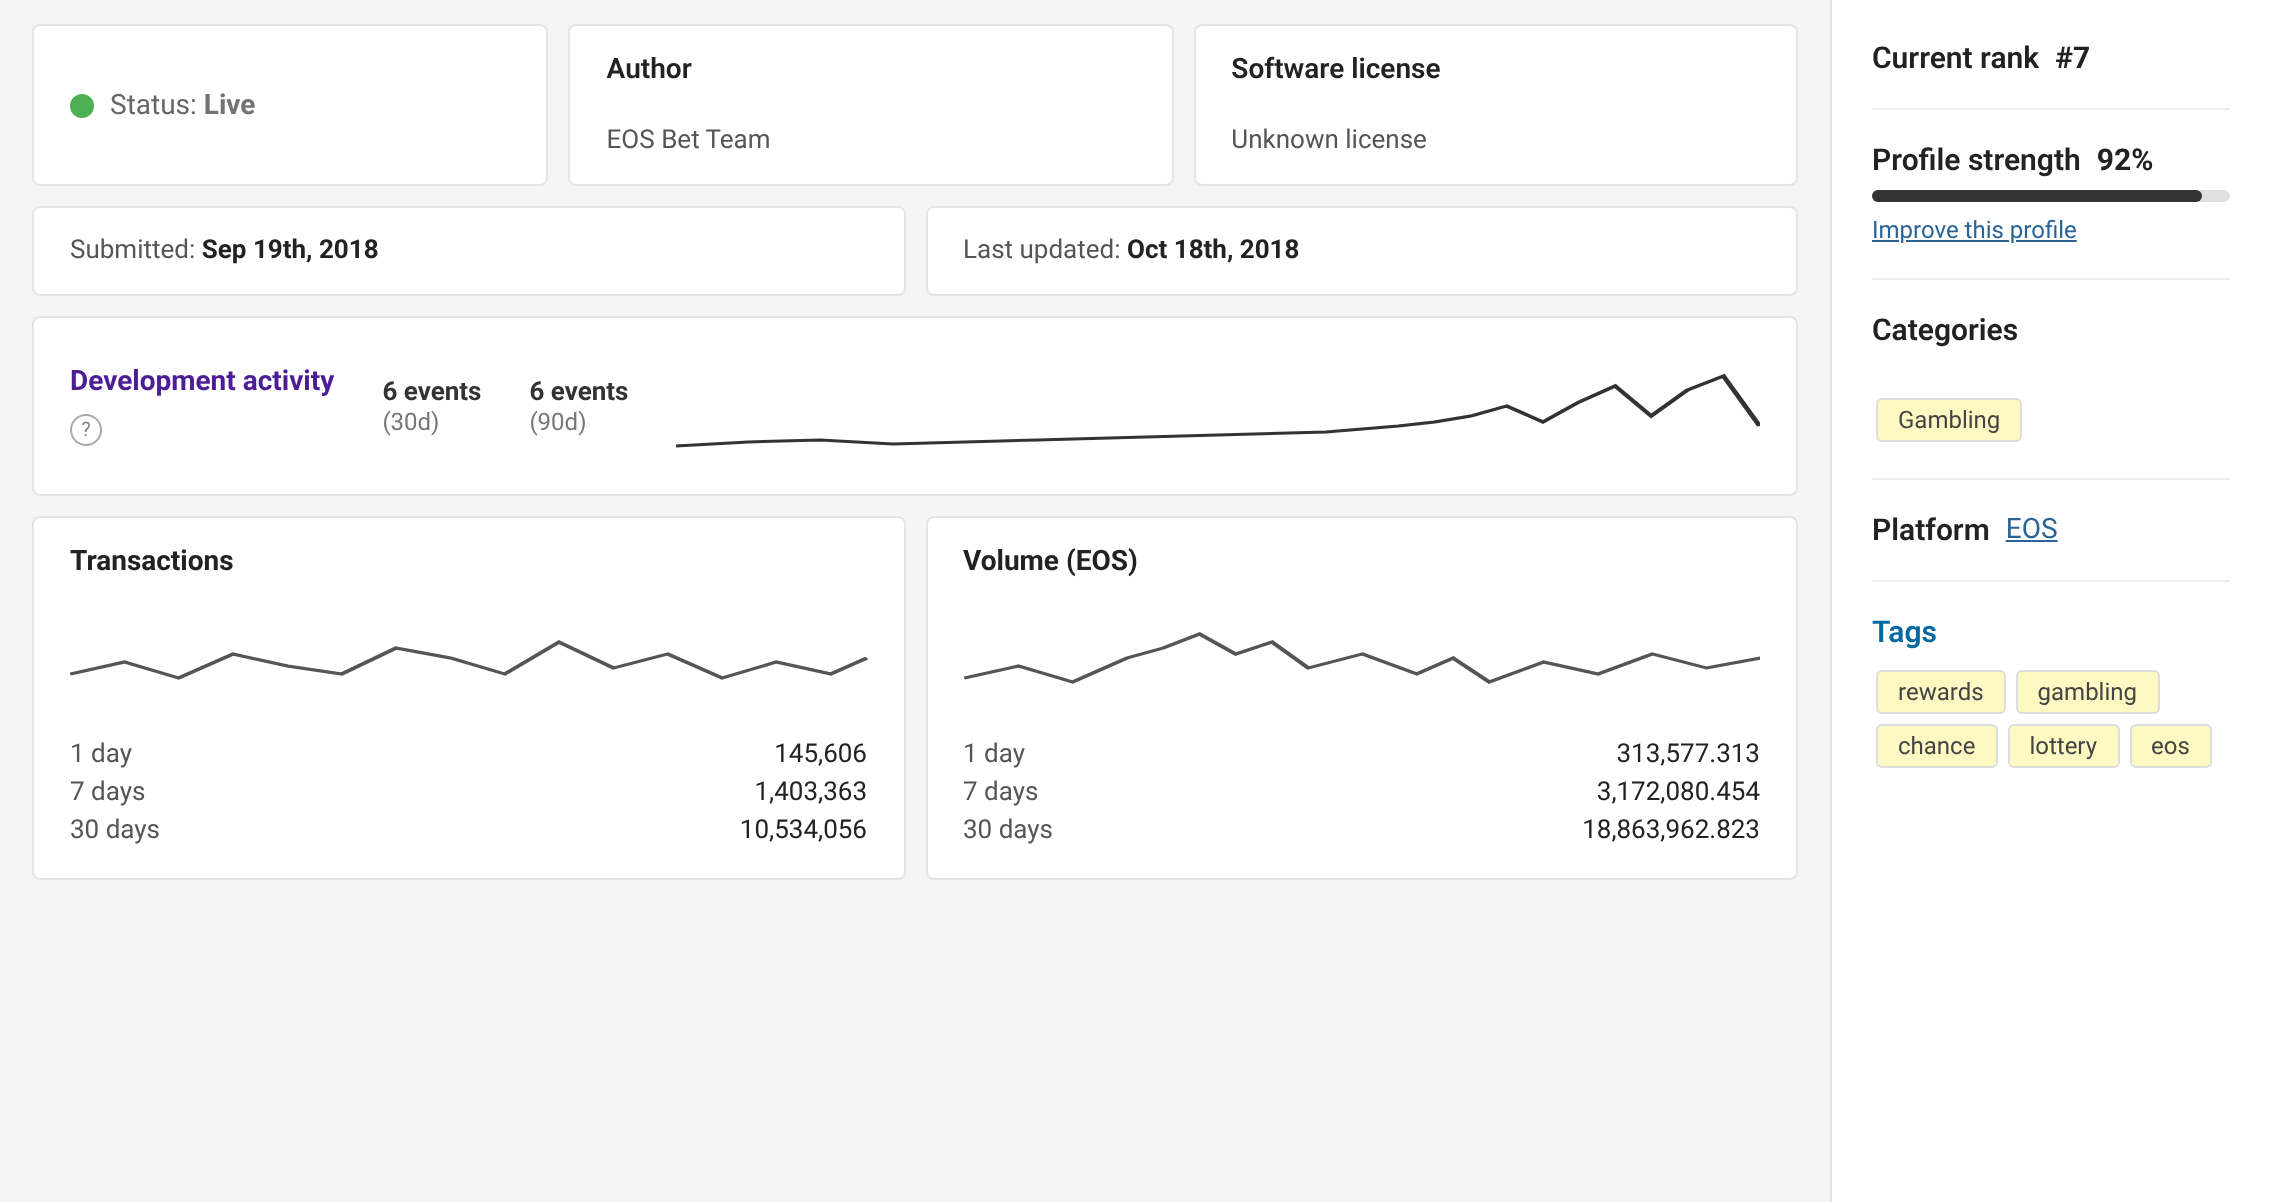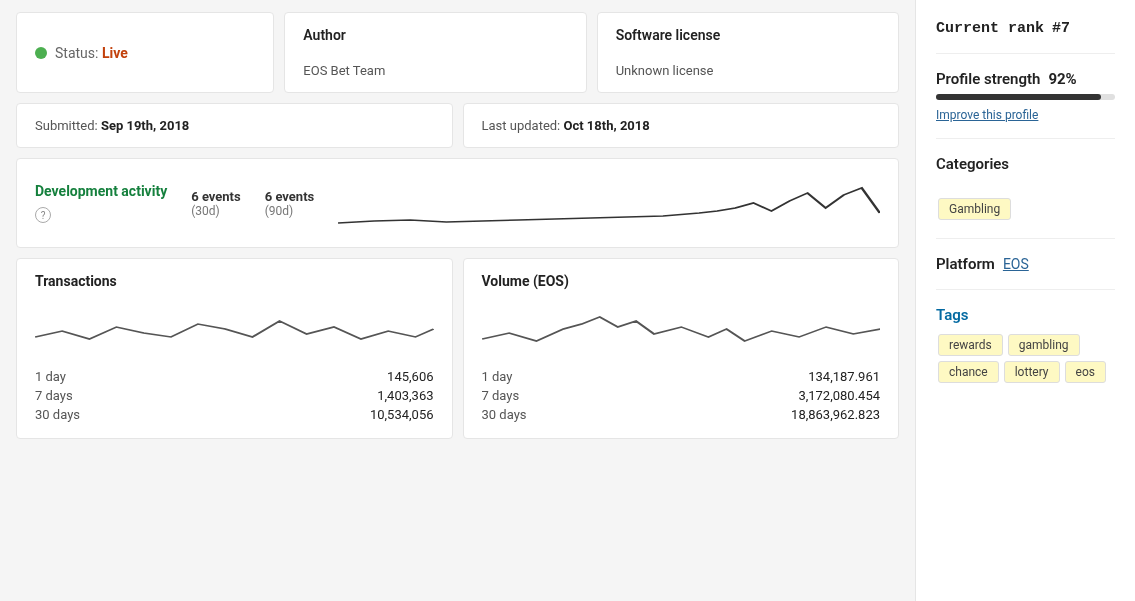--- a/index.html
+++ b/index.html
@@ -60,21 +60,21 @@
       height: 12px;
       border-radius: 50%;
       background: #4caf50;
       flex-shrink: 0;
     }
     .status-label {
       color: #666;
       font-size: 14px;
     }
     .status-label strong {
-      color: #c2410c;
+      color: #737373;
     }
     .card-title {
       font-weight: 600;
       font-size: 14px;
       color: #222;
       margin-bottom: 20px;
     }
     .card-value {
       font-size: 13px;
       color: #555;
@@ -104,21 +104,21 @@
       border: 1px solid #e5e5e5;
       border-radius: 4px;
       padding: 14px 18px;
       display: flex;
       align-items: center;
       gap: 24px;
     }
     .dev-activity-title {
       font-weight: 700;
       font-size: 14px;
-      color: #15803d;
+      color: #4c1d95;
     }
     .dev-help-icon {
       display: inline-flex;
       align-items: center;
       justify-content: center;
       width: 16px;
       height: 16px;
       border-radius: 50%;
       border: 1px solid #aaa;
       color: #888;
@@ -182,21 +182,20 @@
       padding-bottom: 16px;
       border-bottom: 1px solid #eee;
     }
     .sidebar-section:last-child {
       border-bottom: none;
     }
     .current-rank {
       display: flex;
       align-items: center;
       gap: 8px;
-      font-family: Liberation Mono, monospace;
     }
     .rank-title {
       font-size: 15px;
       font-weight: 600;
       color: #222;
     }
     .rank-value {
       font-size: 15px;
       font-weight: 700;
       color: #222;
@@ -356,21 +355,21 @@
 
       <div class="stats-card">
         <div class="stats-card-title">Volume (EOS)</div>
         <svg class="mini-chart" viewBox="0 0 220 55" preserveAspectRatio="none">
           <polyline fill="none" stroke="#555" stroke-width="1.5" points="0,40 15,34 30,42 45,30 55,25 65,18 75,28 85,22 95,35 110,28 125,38 135,30 145,42 160,32 175,38 190,28 205,35 220,30"></polyline>
         </svg>
         <table class="stats-table">
           <tbody>
               <tr>
             <td>1 day</td>
-            <td>134,187.961</td>
+            <td>313,577.313</td>
           </tr>
           <tr>
             <td>7 days</td>
             <td>3,172,080.454</td>
           </tr>
           <tr>
             <td>30 days</td>
             <td>18,863,962.823</td>
           </tr>
         </tbody>

